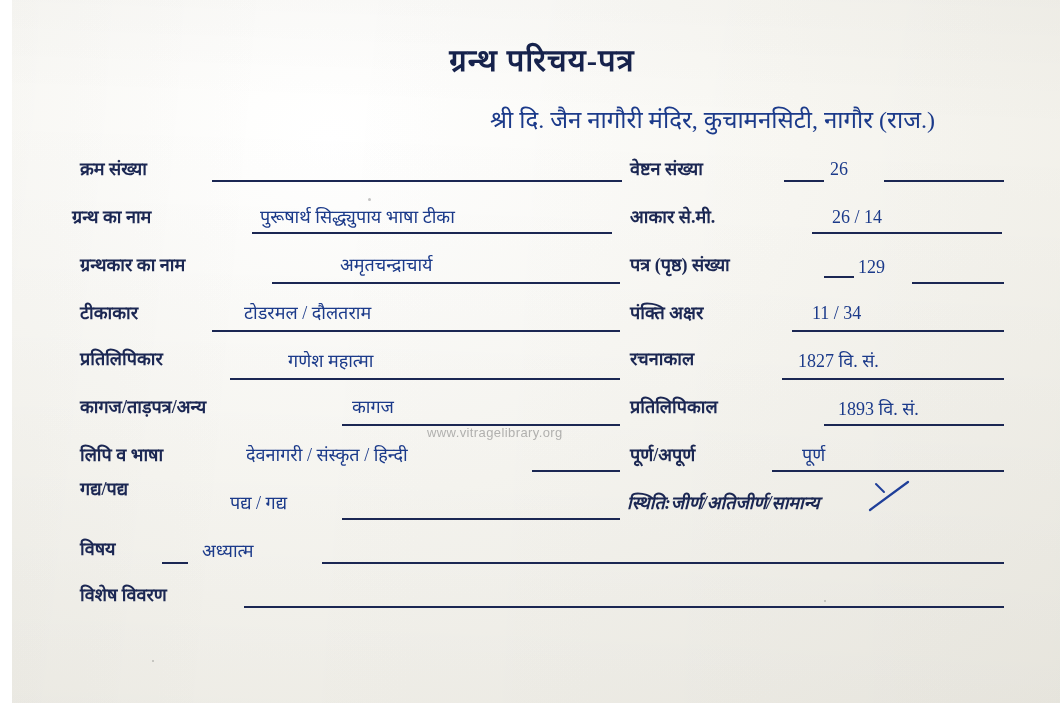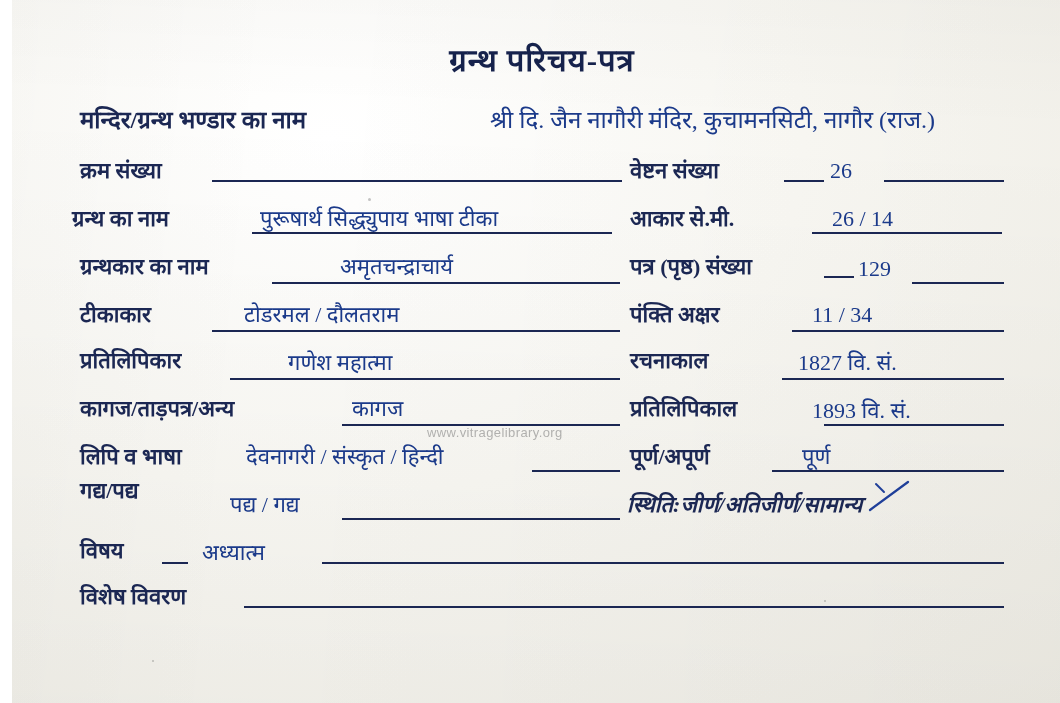--- a/index.html
+++ b/index.html
@@ -43,21 +43,21 @@
     text-align: center;
     font-size: 31px;
     font-weight: 700;
     letter-spacing: 1px;
     color: #16224c;
   }
   
   .t {
     position: absolute;
     white-space: nowrap;
-    font-size: 22px;
+    font-size: 18px;
     font-weight: 700;
     color: #1b2753;
     line-height: 1;
   }
   .t.v {
     font-weight: 400;
     color: #1b3a8a;
   }
   
   .line {
@@ -89,21 +89,20 @@
   }
 </style>
 </head>
 <body>
 
 <div id="page">
   <div id="paper"></div>
 
   <div id="title">ग्रन्थ परिचय-पत्र</div>
 
-  <div class="t" style="left:68px; top:108px; font-size:24px;">मन्दिर/ग्रन्थ भण्डार का नाम</div>
   <div class="t v" style="left:478px; top:108px; font-size:24px;">श्री दि. जैन नागौरी मंदिर, कुचामनसिटी, नागौर (राज.)</div>
 
   <div class="t" style="left:68px; top:160px;">क्रम संख्या</div>
   <div class="line" style="left:200px; top:180px; width:410px;"></div>
   <div class="t" style="left:618px; top:160px;">वेष्टन संख्या</div>
   <div class="line" style="left:772px; top:180px; width:40px;"></div>
   <div class="t v" style="left:818px; top:160px;">26</div>
   <div class="line" style="left:872px; top:180px; width:120px;"></div>
 
   <div class="t" style="left:60px; top:208px;">ग्रन्थ का नाम</div>
@@ -132,21 +131,21 @@
   <div class="t v" style="left:276px; top:352px;">गणेश महात्मा</div>
   <div class="line" style="left:218px; top:378px; width:390px;"></div>
   <div class="t" style="left:618px; top:350px;">रचनाकाल</div>
   <div class="t v" style="left:786px; top:352px;">1827 वि. सं.</div>
   <div class="line" style="left:770px; top:378px; width:222px;"></div>
 
   <div class="t" style="left:68px; top:398px;">कागज/ताड़पत्र/अन्य</div>
   <div class="t v" style="left:340px; top:398px;">कागज</div>
   <div class="line" style="left:330px; top:424px; width:278px;"></div>
   <div class="t" style="left:618px; top:398px;">प्रतिलिपिकाल</div>
-  <div class="t v" style="left:800px; top:400px;">1893 वि. सं.</div>
+  <div class="t v" style="left:826px; top:400px;">1893 वि. सं.</div>
   <div class="line" style="left:812px; top:424px; width:180px;"></div>
 
   <div class="t" style="left:68px; top:446px;">लिपि व भाषा</div>
   <div class="t v" style="left:234px; top:446px;">देवनागरी / संस्कृत / हिन्दी</div>
   <div class="line" style="left:520px; top:470px; width:88px;"></div>
   <div class="t" style="left:618px; top:446px;">पूर्ण/अपूर्ण</div>
   <div class="t v" style="left:790px; top:446px;">पूर्ण</div>
   <div class="line" style="left:760px; top:470px; width:232px;"></div>
 
   <div class="t" style="left:68px; top:480px;">गद्य/पद्य</div>

